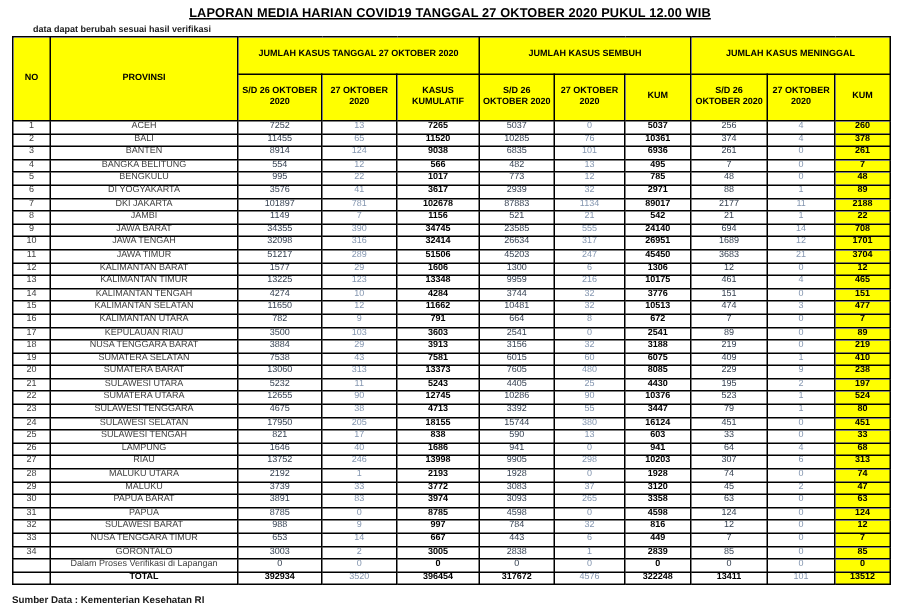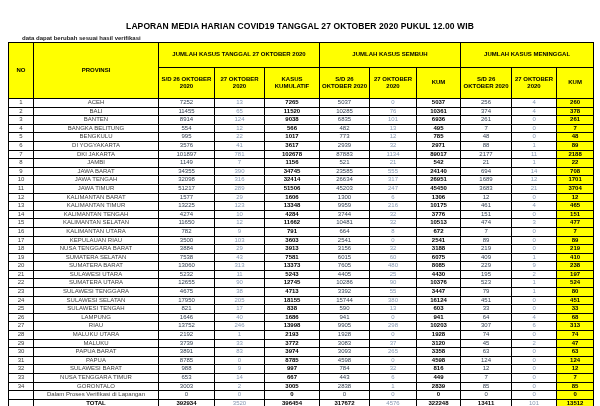--- a/index.html
+++ b/index.html
@@ -9,22 +9,23 @@
     font-family: "Liberation Sans", sans-serif;
     -webkit-font-smoothing: antialiased;
   }
   .page { position: relative; width: 600px; height: 406px; overflow: hidden; }
 
   .title {
     text-align: center;
     font-size: 8.5px;
     font-weight: bold;
     color: #000;
-    padding-top: 21px;
+    padding-top: 3px;
     letter-spacing: 0.1px;
+    text-decoration: underline;
   }
   .note {
     font-size: 6px;
     font-weight: bold;
     color: #1a1a1a;
     margin: 4px 0 1px 22px;
   }
 
   table.report {
     border-collapse: collapse;

